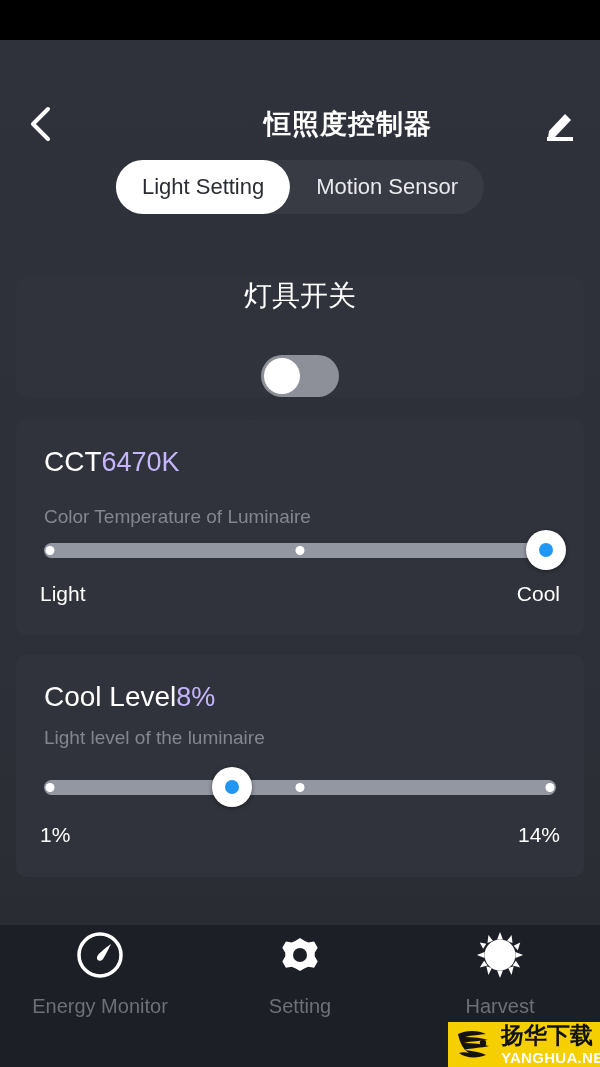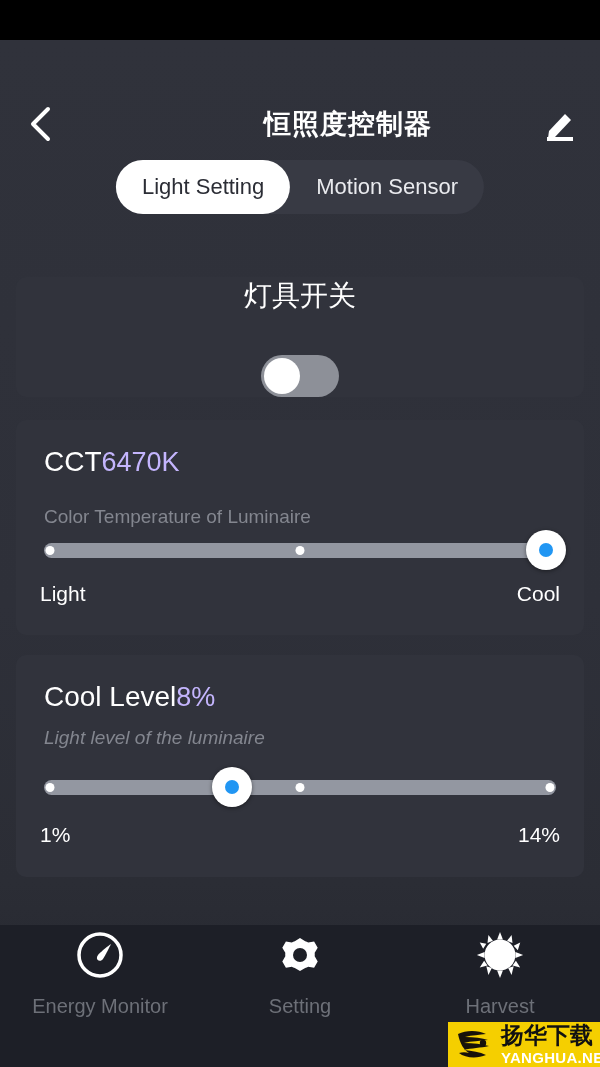--- a/index.html
+++ b/index.html
@@ -348,21 +348,21 @@
       <span>Light</span>
       <span>Cool</span>
     </div>
   </div>
 
   <div class="card level-card">
     <div class="row-head" style="top:26px;">
       <span class="row-title">Cool Level</span>
       <span class="row-value">8%</span>
     </div>
-    <div class="row-sub" style="top:72px;font-style:italic;">Light level of the luminaire</div>
+    <div class="row-sub" style="top:72px;">Light level of the luminaire</div>
 
     <div class="slider" style="top:112px;">
       <div class="track"></div>
       <div class="tick" style="left:6px;"></div>
       <div class="tick" style="left:256px;"></div>
       <div class="tick" style="left:506px;"></div>
       <div class="thumb" style="left:188px;"></div>
     </div>
 
     <div class="scale" style="top:168px;">

